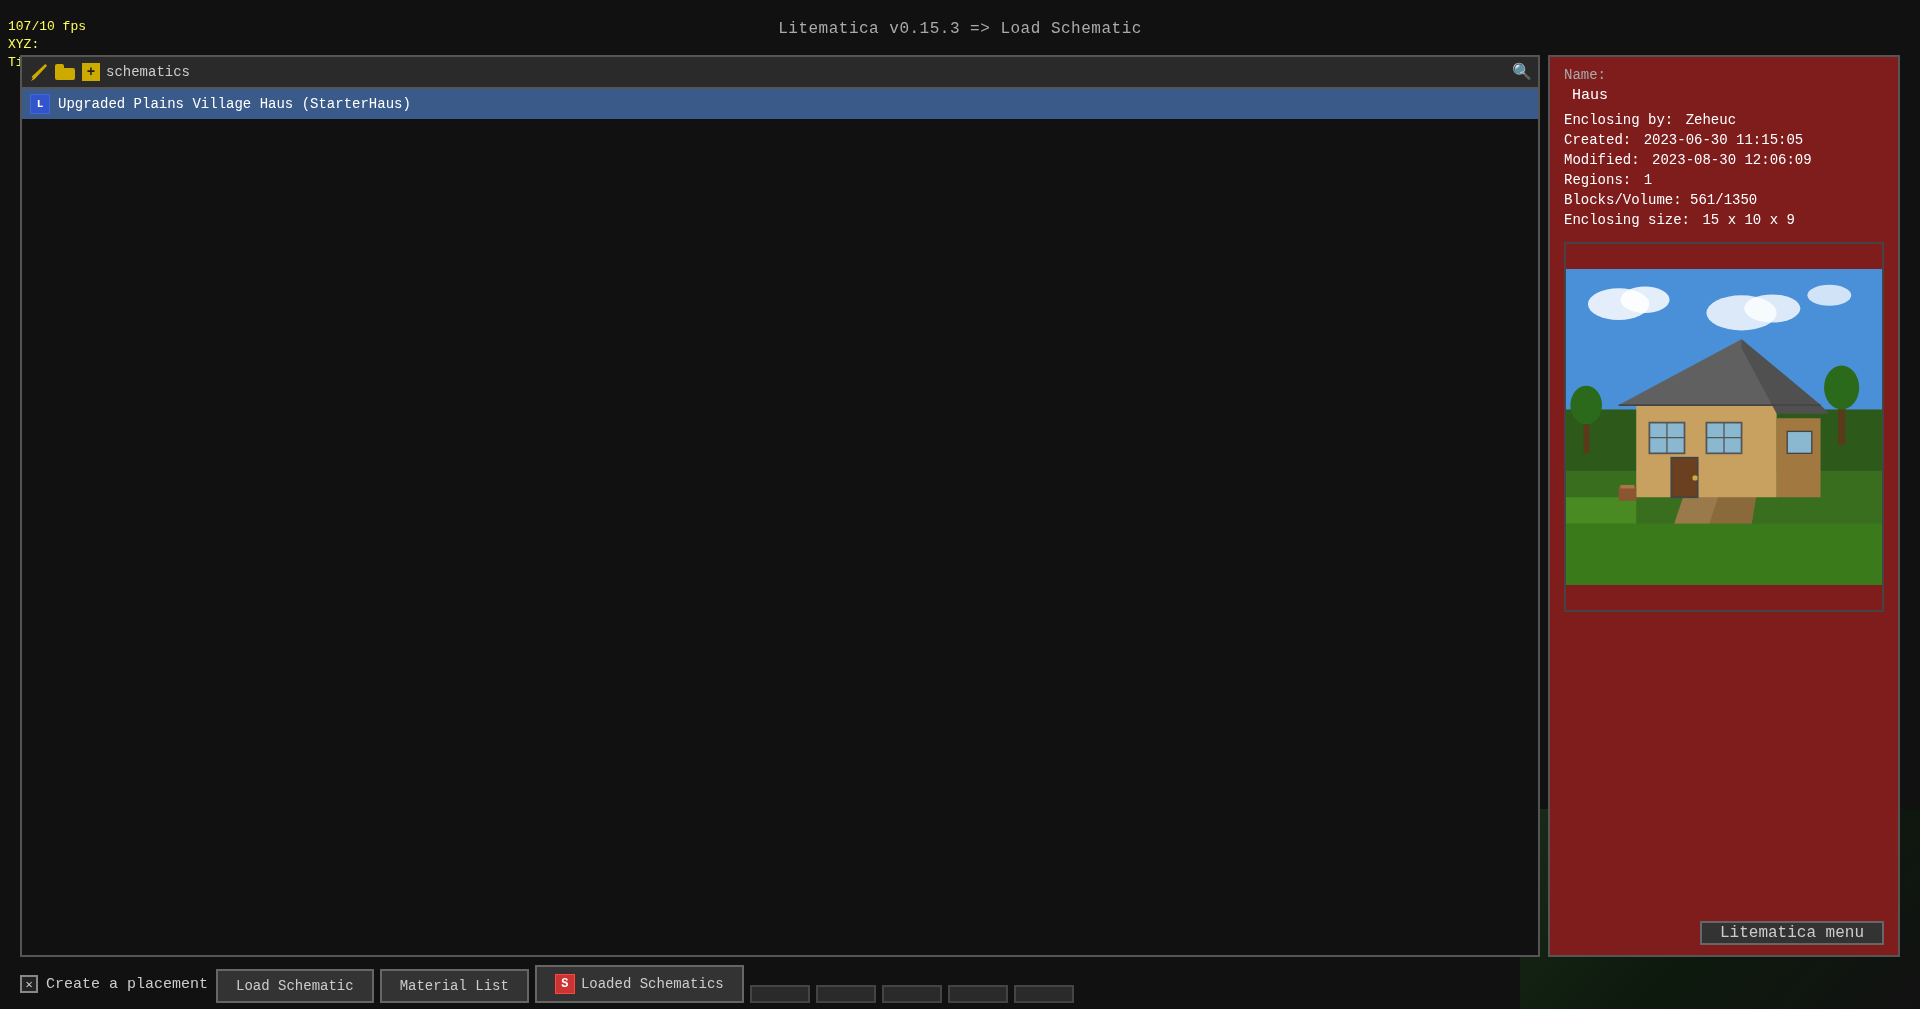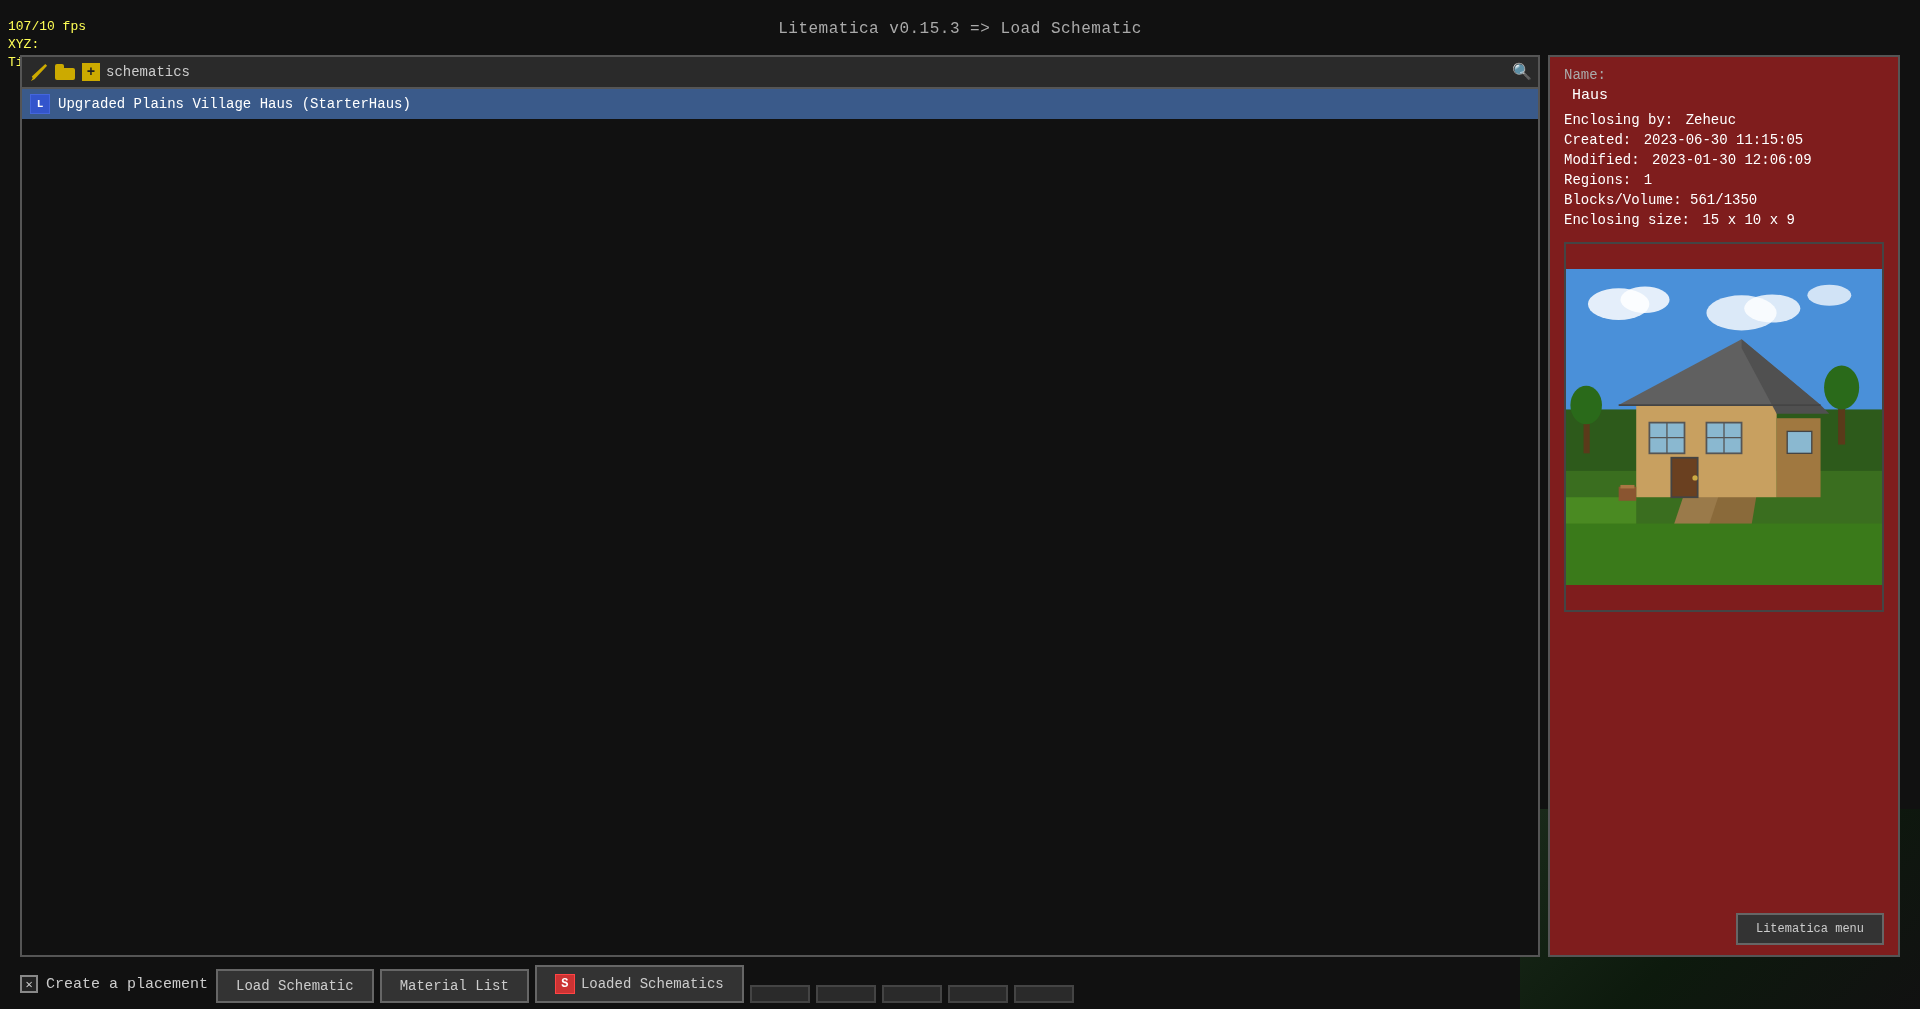--- a/index.html
+++ b/index.html
@@ -262,26 +262,26 @@
     .btn-empty {
       padding: 7px 18px;
       background: #2a2a2a;
       border: 2px solid #444;
       width: 60px;
       cursor: pointer;
     }
 
     .litematica-menu-btn {
       margin-left: auto;
-      padding: 7px 18px;
+      padding: 1px 18px;
       background: #333;
       border: 2px solid #666;
       color: #cccccc;
       font-family: 'Courier New', Courier, monospace;
-      font-size: 12px;
+      font-size: 16px;
       cursor: pointer;
       white-space: nowrap;
     }
 
     
     .bottom-right-area {
       position: absolute;
       bottom: 0;
       right: 0;
       width: 400px;
@@ -371,21 +371,21 @@
         <span style="color:#fff;margin-left:4px;">Zeheuc</span>
       </div>
 
       <div class="info-row">
         <span>Created:</span>
         <span style="color:#fff;margin-left:4px;">2023-06-30 11:15:05</span>
       </div>
 
       <div class="info-row">
         <span>Modified:</span>
-        <span style="color:#fff;margin-left:4px;">2023-01-30 12:06:09</span>
+        <span style="color:#fff;margin-left:4px;">2023-08-30 12:06:09</span>
       </div>
 
       <div class="info-row">
         <span>Regions:</span>
         <span style="color:#fff;margin-left:4px;">1</span>
       </div>
 
       <div class="info-row">
         <span>Blocks/Volume:</span>
         <span style="color:#fff;margin-left:0;">561/1350</span>

